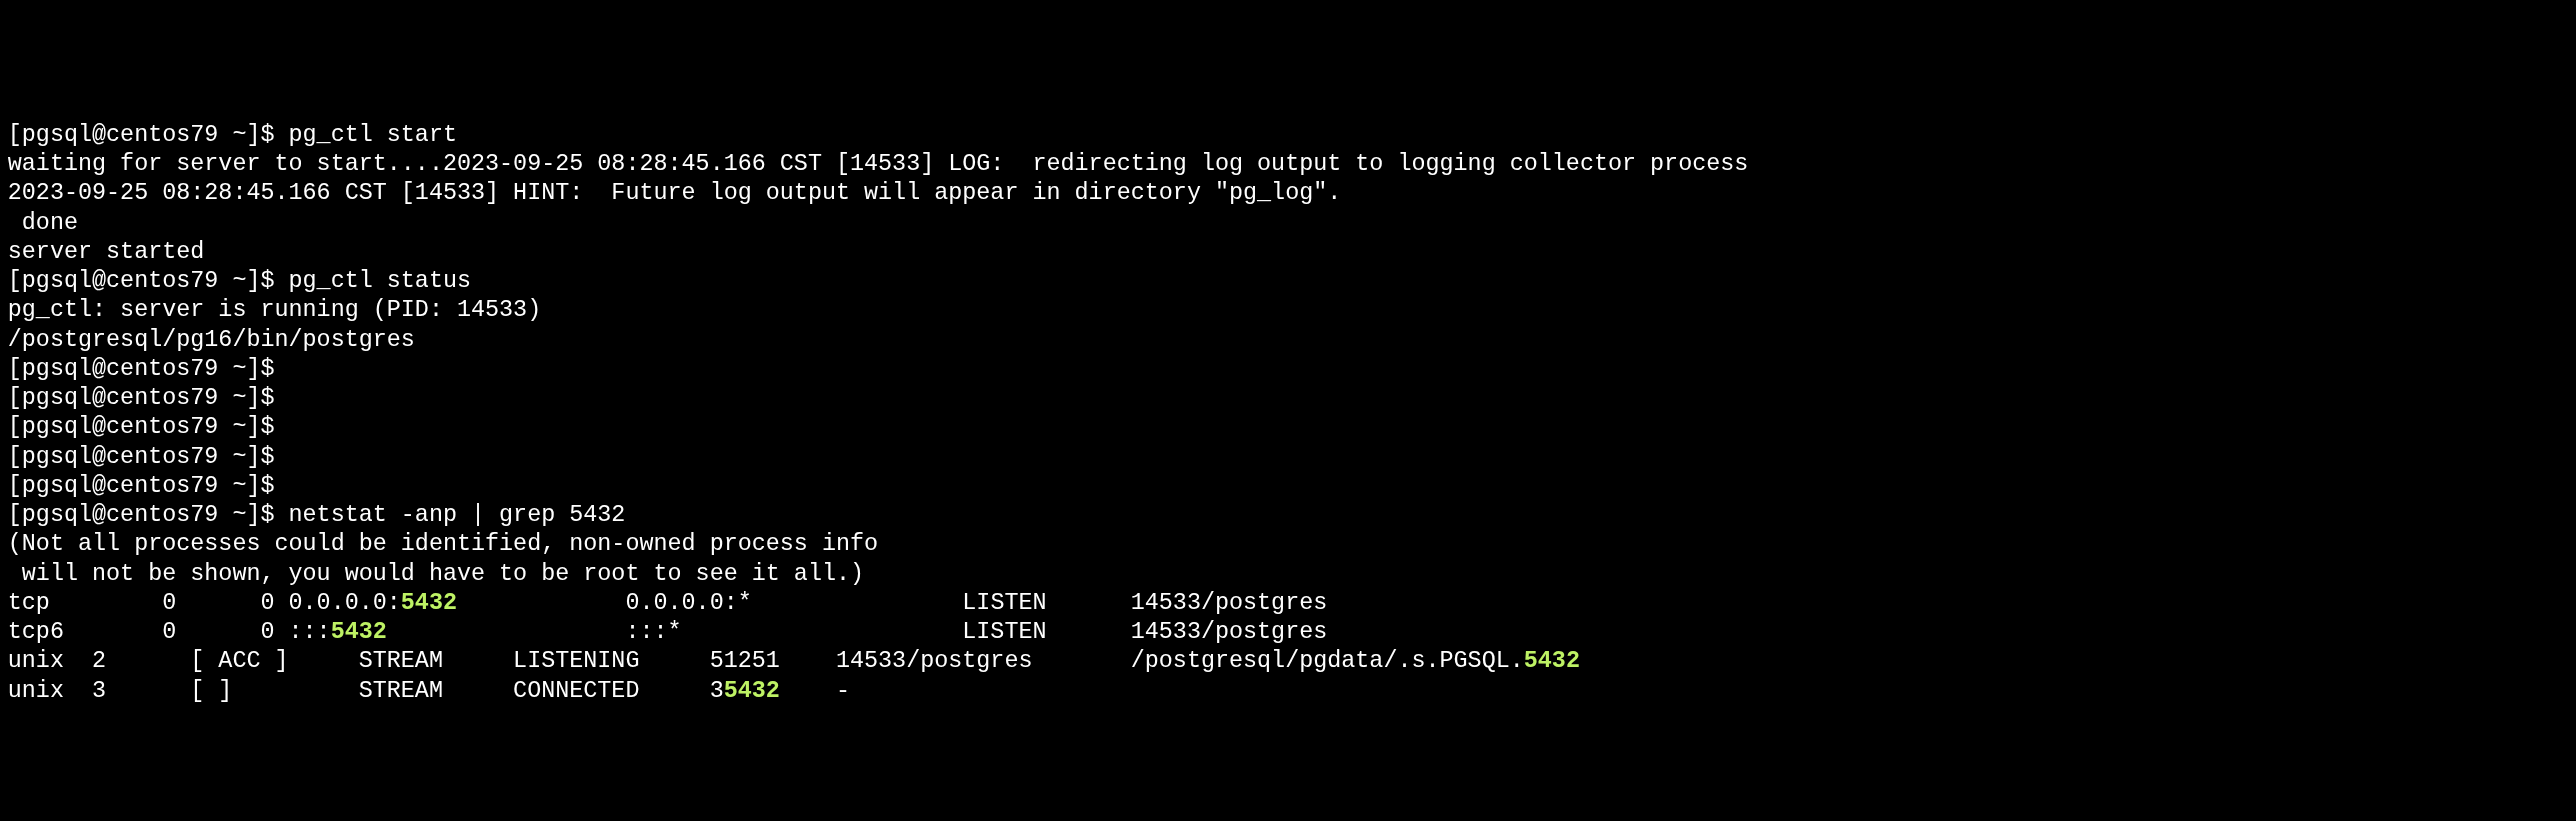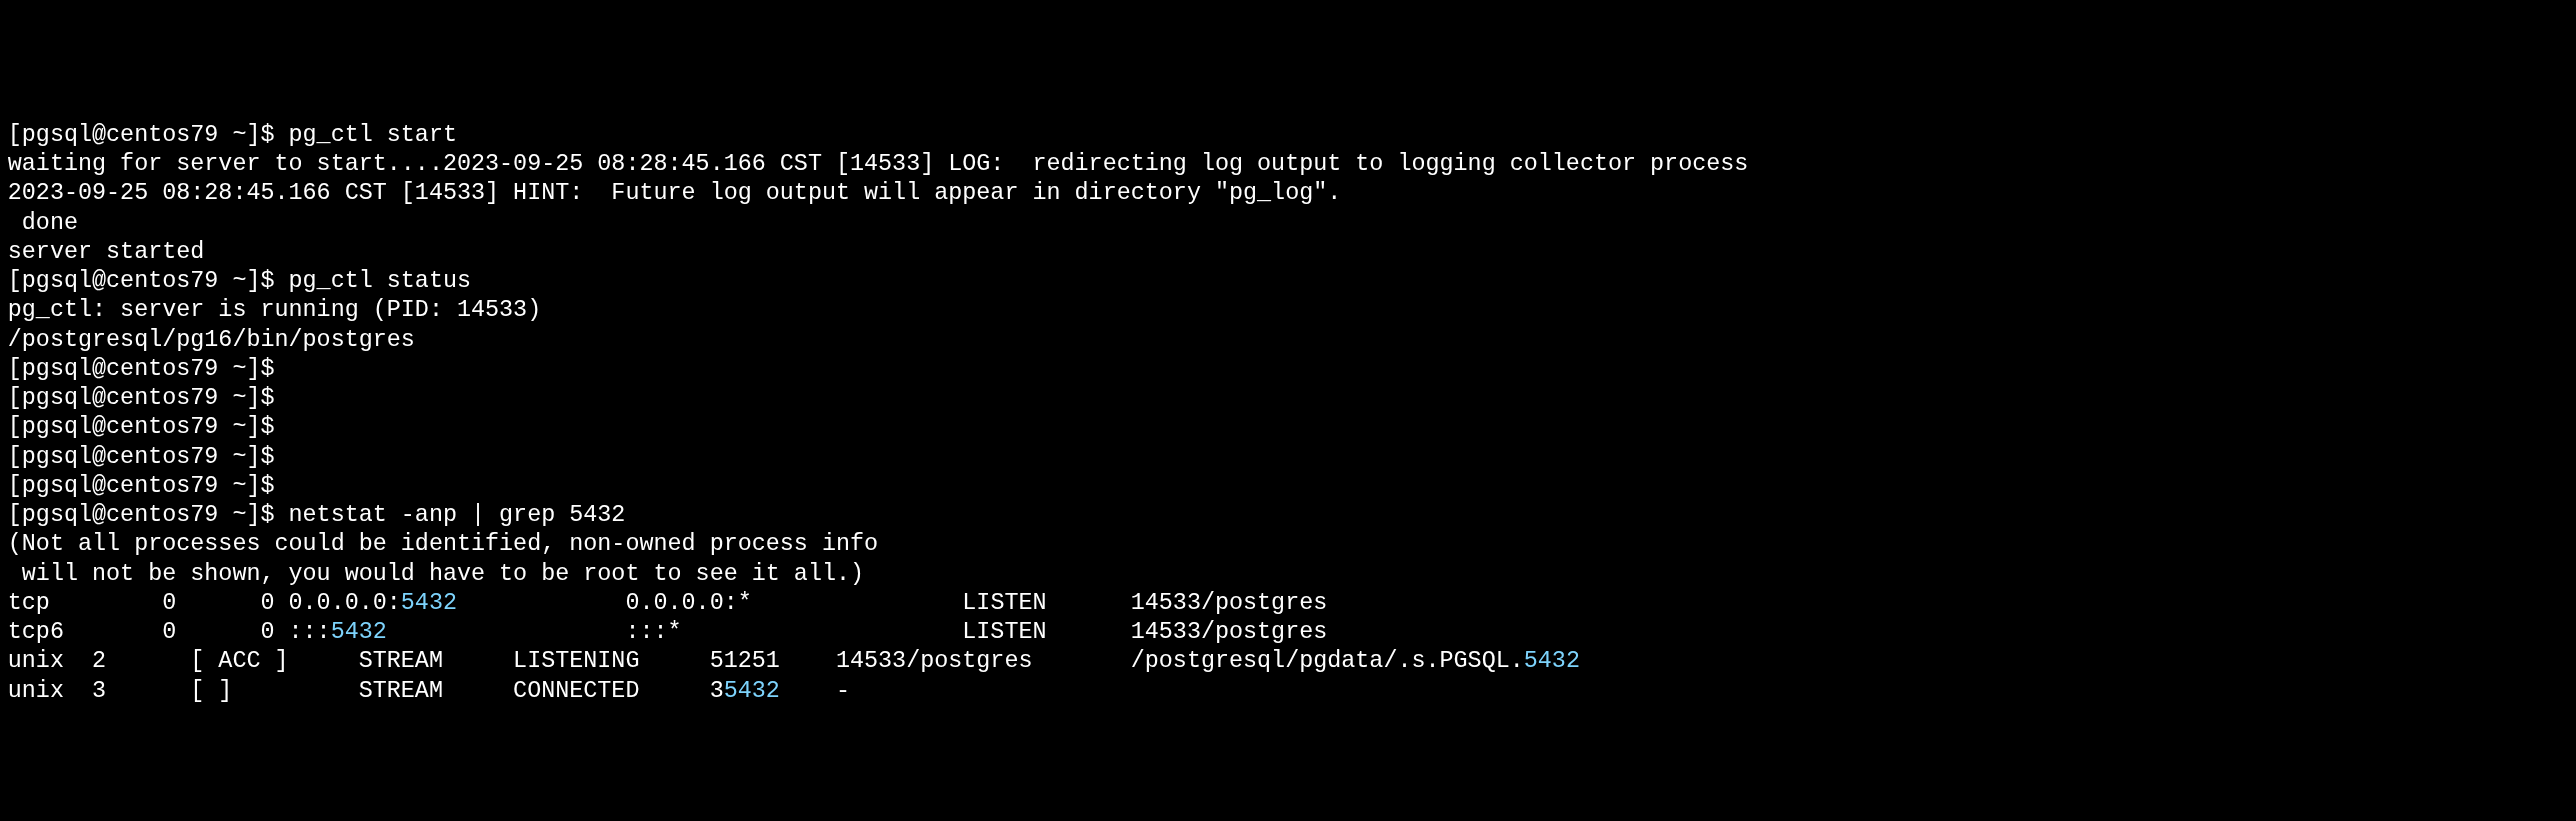--- a/index.html
+++ b/index.html
@@ -14,22 +14,22 @@
       font-size: 23.4px;
       line-height: 1.25;
       padding: 3.9px 7.8px;
       white-space: pre;
       position: relative;
     }
     .line {
       white-space: pre;
     }
     .hl {
-      color: #7dd3fc;
-      font-weight: normal;
+      color: #bef264;
+      font-weight: bold;
     }
   </style>
 </head>
 <body>
 
 
 
 <div id="terminal"><div class="line"><span>[pgsql@centos79 ~]$ pg_ctl start</span></div><div class="line"><span>waiting for server to start....2023-09-25 08:28:45.166 CST [14533] LOG:  redirecting log output to logging collector process</span></div><div class="line"><span>2023-09-25 08:28:45.166 CST [14533] HINT:  Future log output will appear in directory "pg_log".</span></div><div class="line"><span> done</span></div><div class="line"><span>server started</span></div><div class="line"><span>[pgsql@centos79 ~]$ pg_ctl status</span></div><div class="line"><span>pg_ctl: server is running (PID: 14533)</span></div><div class="line"><span>/postgresql/pg16/bin/postgres</span></div><div class="line"><span>[pgsql@centos79 ~]$ </span></div><div class="line"><span>[pgsql@centos79 ~]$ </span></div><div class="line"><span>[pgsql@centos79 ~]$ </span></div><div class="line"><span>[pgsql@centos79 ~]$ </span></div><div class="line"><span>[pgsql@centos79 ~]$ </span></div><div class="line"><span>[pgsql@centos79 ~]$ netstat -anp | grep 5432</span></div><div class="line"><span>(Not all processes could be identified, non-owned process info</span></div><div class="line"><span> will not be shown, you would have to be root to see it all.)</span></div><div class="line"><span>tcp        0      0 0.0.0.0:</span><span class="hl">5432</span><span>            0.0.0.0:*               LISTEN      14533/postgres</span></div><div class="line"><span>tcp6       0      0 :::</span><span class="hl">5432</span><span>                 :::*                    LISTEN      14533/postgres</span></div><div class="line"><span>unix  2      [ ACC ]     STREAM     LISTENING     51251    14533/postgres       /postgresql/pgdata/.s.PGSQL.</span><span class="hl">5432</span></div><div class="line"><span>unix  3      [ ]         STREAM     CONNECTED     3</span><span class="hl">5432</span><span>    -</span></div></div>
 
 

